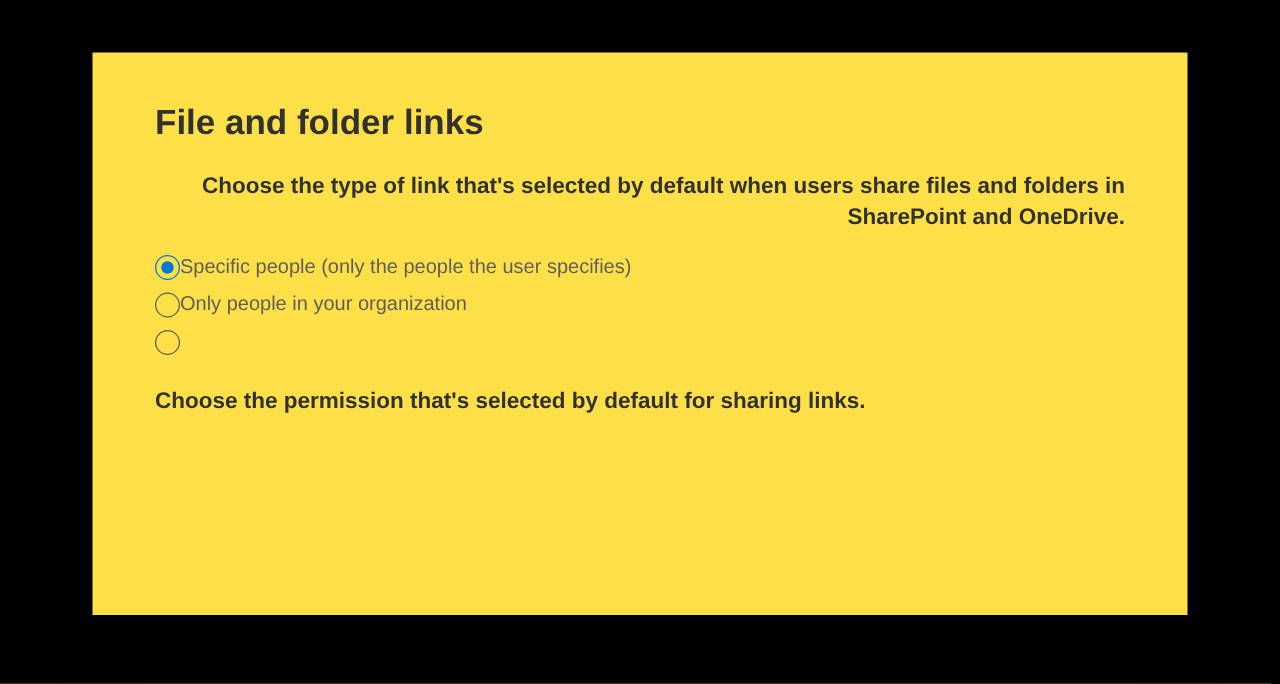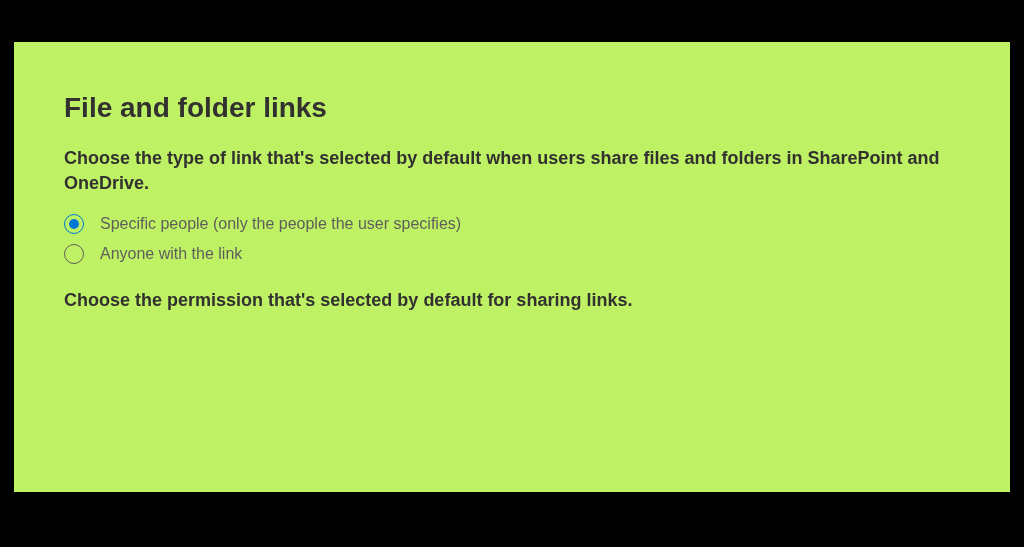--- a/index.html
+++ b/index.html
@@ -11,55 +11,56 @@
       font-family: 'Segoe UI', -apple-system, BlinkMacSystemFont, sans-serif;
       background: #000;
       width: 1024px;
       height: 547px;
       display: flex;
       align-items: flex-start;
       justify-content: center;
       padding-top: 42px;
     }
     .panel {
-      background: #bef264;
-      width: 996px;
+      background: #fde047;
+      width: 876px;
       height: 450px;
-      padding: 50px 50px;
+      padding: 40px 50px;
       box-shadow: 0 30px 40px -10px rgba(0,0,0,0.6);
     }
     .heading {
       font-size: 28px;
       font-weight: 600;
       color: #323130;
       margin-bottom: 22px;
     }
     .subheading {
       font-size: 18px;
       font-weight: 600;
       color: #323130;
       line-height: 1.4;
       margin-bottom: 18px;
+      text-align: right;
     }
     .subheading2 {
       font-size: 18px;
       font-weight: 600;
       color: #323130;
       line-height: 1.4;
       margin-top: 24px;
     }
     .radio-group {
       display: flex;
       flex-direction: column;
       gap: 10px;
     }
     .radio-item {
       display: flex;
       align-items: center;
-      gap: 16px;
+      gap: 0;
       cursor: pointer;
     }
     .radio-circle {
       width: 20px;
       height: 20px;
       border-radius: 50%;
       border: 1.5px solid #605e5c;
       display: flex;
       align-items: center;
       justify-content: center;
@@ -90,21 +91,24 @@
 
   <div class="radio-group">
     <div class="radio-item">
       <span class="radio-circle selected">
           <span class="radio-dot"></span>
         </span>
       <span class="radio-label">Specific people (only the people the user specifies)</span>
     </div>
     <div class="radio-item">
       <span class="radio-circle"></span>
-      <span class="radio-label">Anyone with the link</span>
+      <span class="radio-label">Only people in your organization</span>
+    </div>
+    <div class="radio-item">
+      <span class="radio-circle"></span>
     </div>
   </div>
 
   <p class="subheading2">Choose the permission that's selected by default for sharing links.</p>
 
   <div class="radio-group">
   </div>
 </div>
 
 </body></html>

